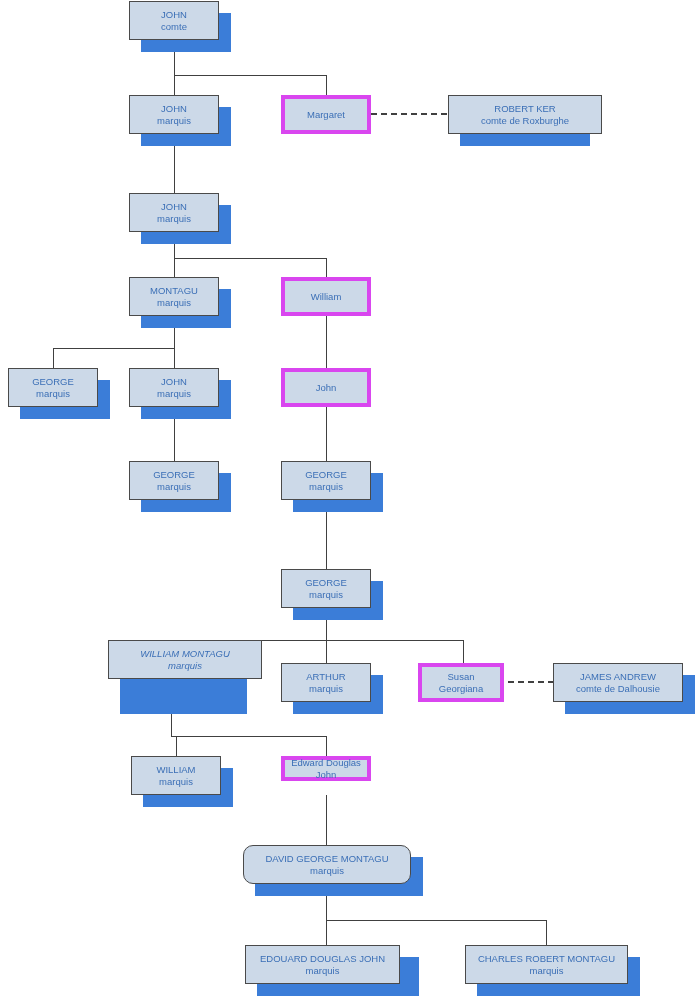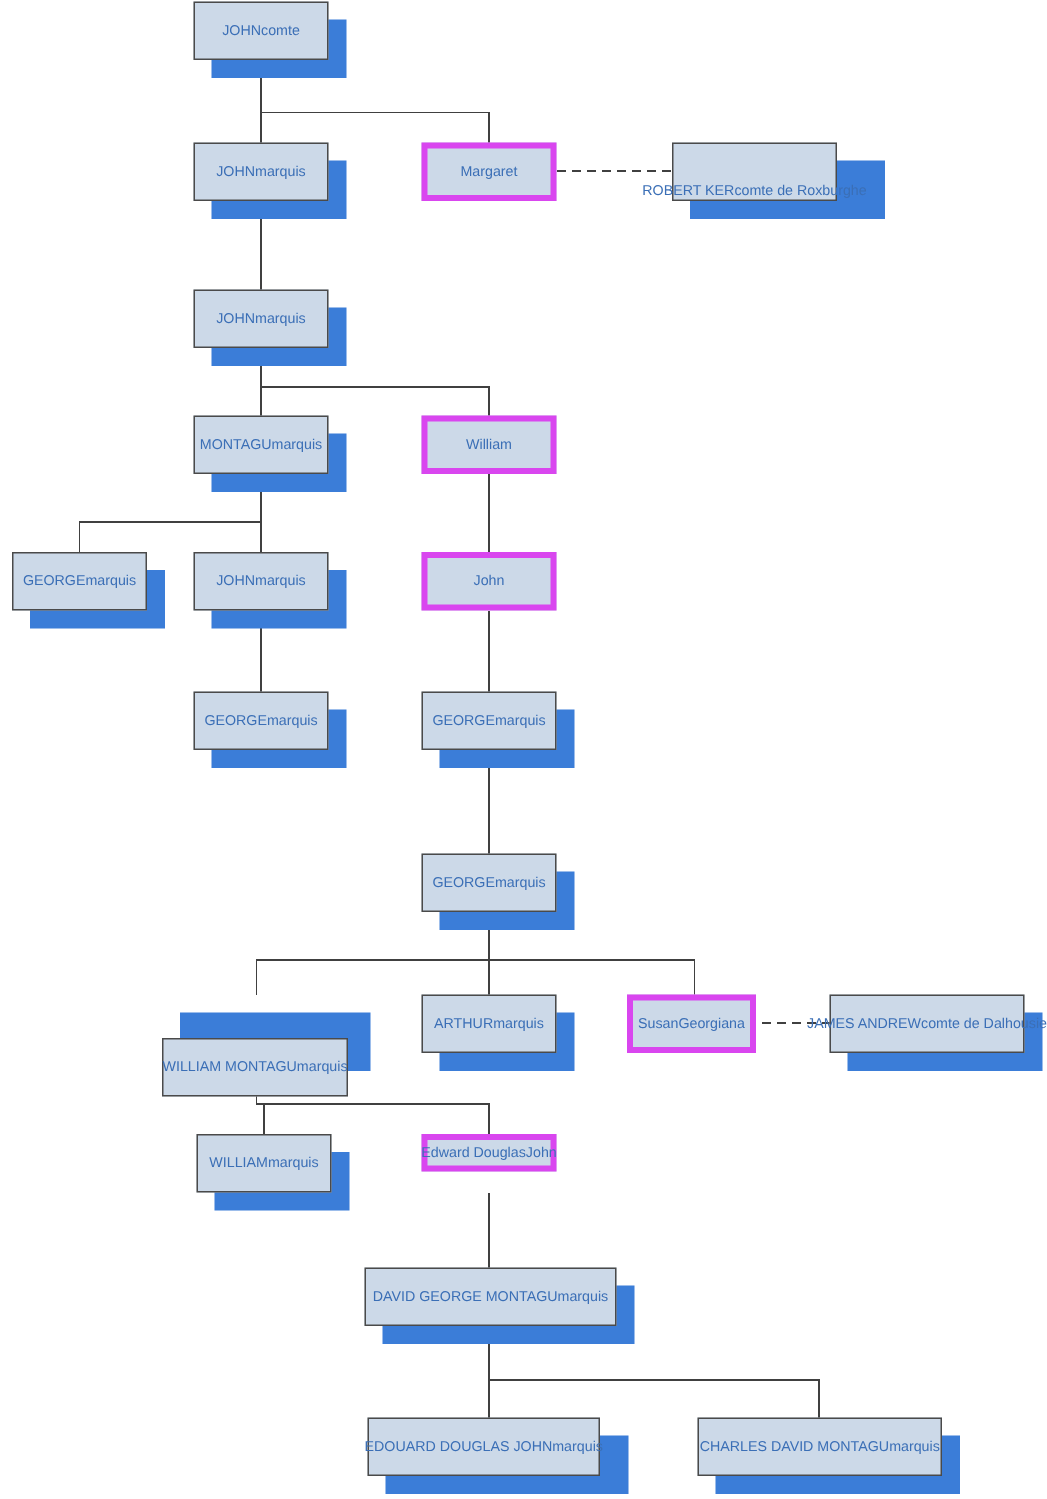--- a/index.html
+++ b/index.html
@@ -28,21 +28,21 @@
     pointer-events: none;
   }
   
   .node {
     position: absolute;
     box-sizing: border-box;
     background: #ccd9e8;
     border: 1px solid #4a4a4a;
     color: #3b6fb6;
     display: flex;
-    flex-direction: row;
+    flex-direction: column;
     align-items: center;
     justify-content: center;
     text-align: center;
     line-height: 1.18;
     z-index: 5;
   }
   .node .nm-name {
     display: block;
     white-space: nowrap;
   }
@@ -126,21 +126,21 @@
         <span class="nm-name">JOHN</span>
         <span class="nm-sub">comte</span>
       </div>
       <div class="node titled" style="left: 129px; top: 95px; width: 90px; height: 39px;">
         <span class="nm-name">JOHN</span>
         <span class="nm-sub">marquis</span>
       </div>
       <div class="node plain" style="left: 281px; top: 95px; width: 90px; height: 39px;">
         <span class="nm-name">Margaret</span>
       </div>
-      <div class="node titled" style="left: 448px; top: 95px; width: 110px; height: 39px; align-items: flex-end;">
+      <div class="node titled" style="left: 448px; top: 95px; width: 154px; height: 39px;">
         <span class="nm-name">ROBERT KER</span>
         <span class="nm-sub">comte de Roxburghe</span>
       </div>
       <div class="node titled" style="left: 129px; top: 193px; width: 90px; height: 39px;">
         <span class="nm-name">JOHN</span>
         <span class="nm-sub">marquis</span>
       </div>
       <div class="node titled" style="left: 129px; top: 277px; width: 90px; height: 39px;">
         <span class="nm-name">MONTAGU</span>
         <span class="nm-sub">marquis</span>
@@ -164,21 +164,21 @@
         <span class="nm-sub">marquis</span>
       </div>
       <div class="node titled" style="left: 281px; top: 461px; width: 90px; height: 39px;">
         <span class="nm-name">GEORGE</span>
         <span class="nm-sub">marquis</span>
       </div>
       <div class="node titled" style="left: 281px; top: 569px; width: 90px; height: 39px;">
         <span class="nm-name">GEORGE</span>
         <span class="nm-sub">marquis</span>
       </div>
-      <div class="node titled" style="left: 108px; top: 692px; width: 124px; height: 39px;">
+      <div class="node titled" style="left: 108px; top: 640px; width: 154px; height: 39px; font-style: italic;">
         <span class="nm-name">WILLIAM MONTAGU</span>
         <span class="nm-sub">marquis</span>
       </div>
       <div class="node titled" style="left: 281px; top: 663px; width: 90px; height: 39px;">
         <span class="nm-name">ARTHUR</span>
         <span class="nm-sub">marquis</span>
       </div>
       <div class="node plain" style="left: 418px; top: 663px; width: 86px; height: 39px;">
         <span class="nm-name">Susan</span>
         <span class="nm-sub">Georgiana</span>
@@ -188,27 +188,27 @@
         <span class="nm-sub">comte de Dalhousie</span>
       </div>
       <div class="node titled" style="left: 131px; top: 756px; width: 90px; height: 39px;">
         <span class="nm-name">WILLIAM</span>
         <span class="nm-sub">marquis</span>
       </div>
       <div class="node plain" style="left: 281px; top: 756px; width: 90px; height: 25px;">
         <span class="nm-name">Edward Douglas</span>
         <span class="nm-sub">John</span>
       </div>
-      <div class="node titled" style="left: 243px; top: 845px; width: 168px; height: 39px;">
+      <div class="node titled" style="left: 243px; top: 845px; width: 168px; height: 39px; border-radius: 10px;">
         <span class="nm-name">DAVID GEORGE MONTAGU</span>
         <span class="nm-sub">marquis</span>
       </div>
       <div class="node titled" style="left: 245px; top: 945px; width: 155px; height: 39px;">
         <span class="nm-name">EDOUARD DOUGLAS JOHN</span>
         <span class="nm-sub">marquis</span>
       </div>
       <div class="node titled" style="left: 465px; top: 945px; width: 163px; height: 39px;">
-        <span class="nm-name">CHARLES DAVID MONTAGU</span>
+        <span class="nm-name">CHARLES ROBERT MONTAGU</span>
         <span class="nm-sub">marquis</span>
       </div>
     </div>
 
 </div>
 
 </body></html>

